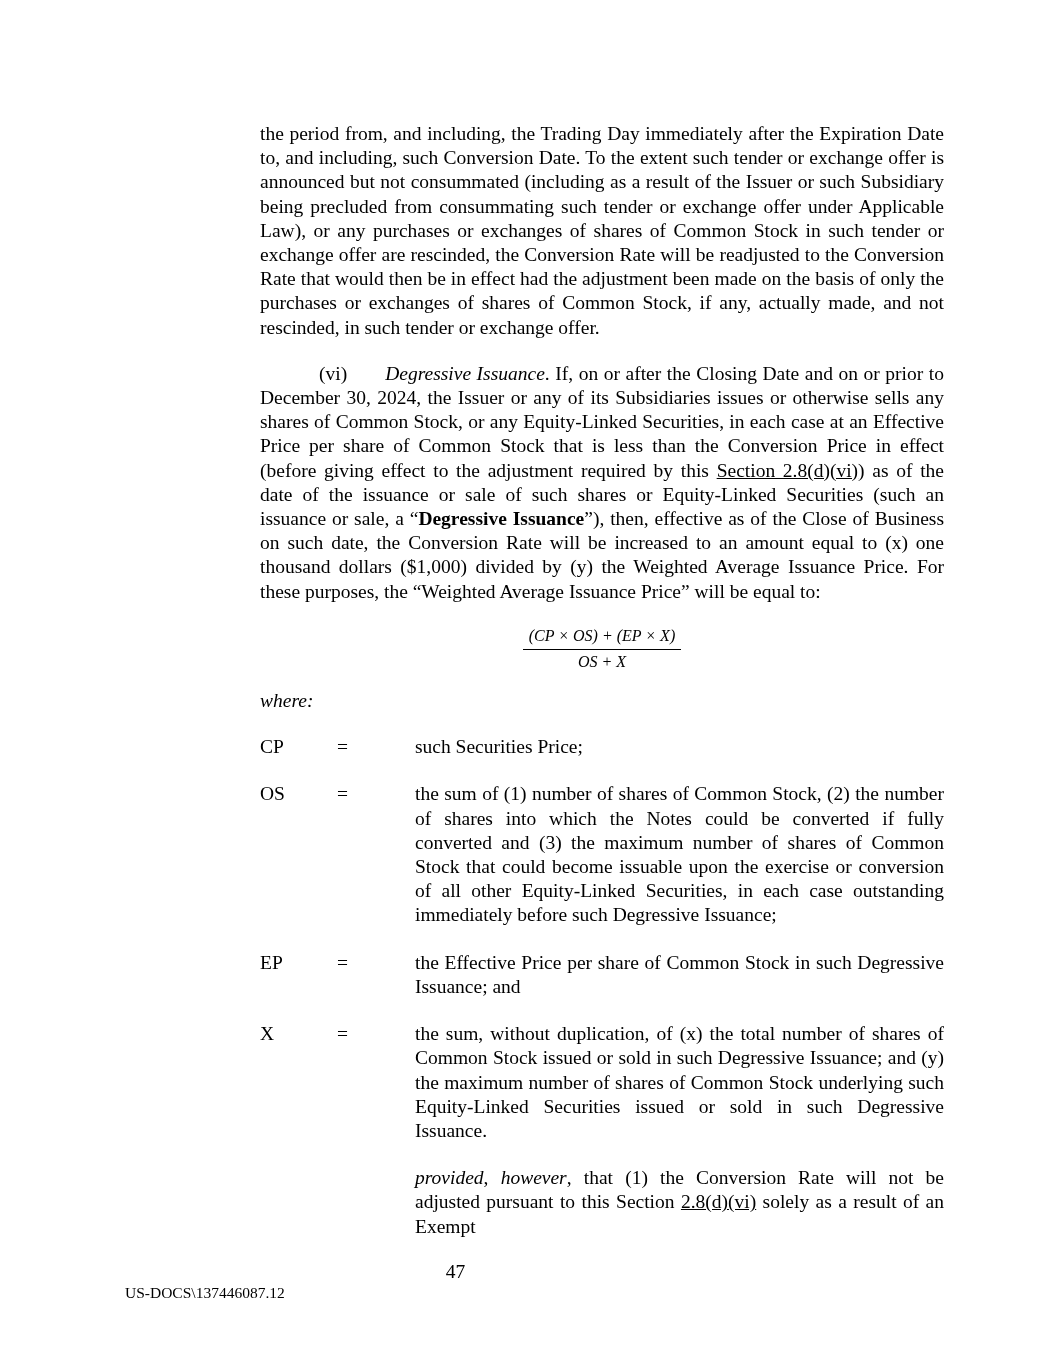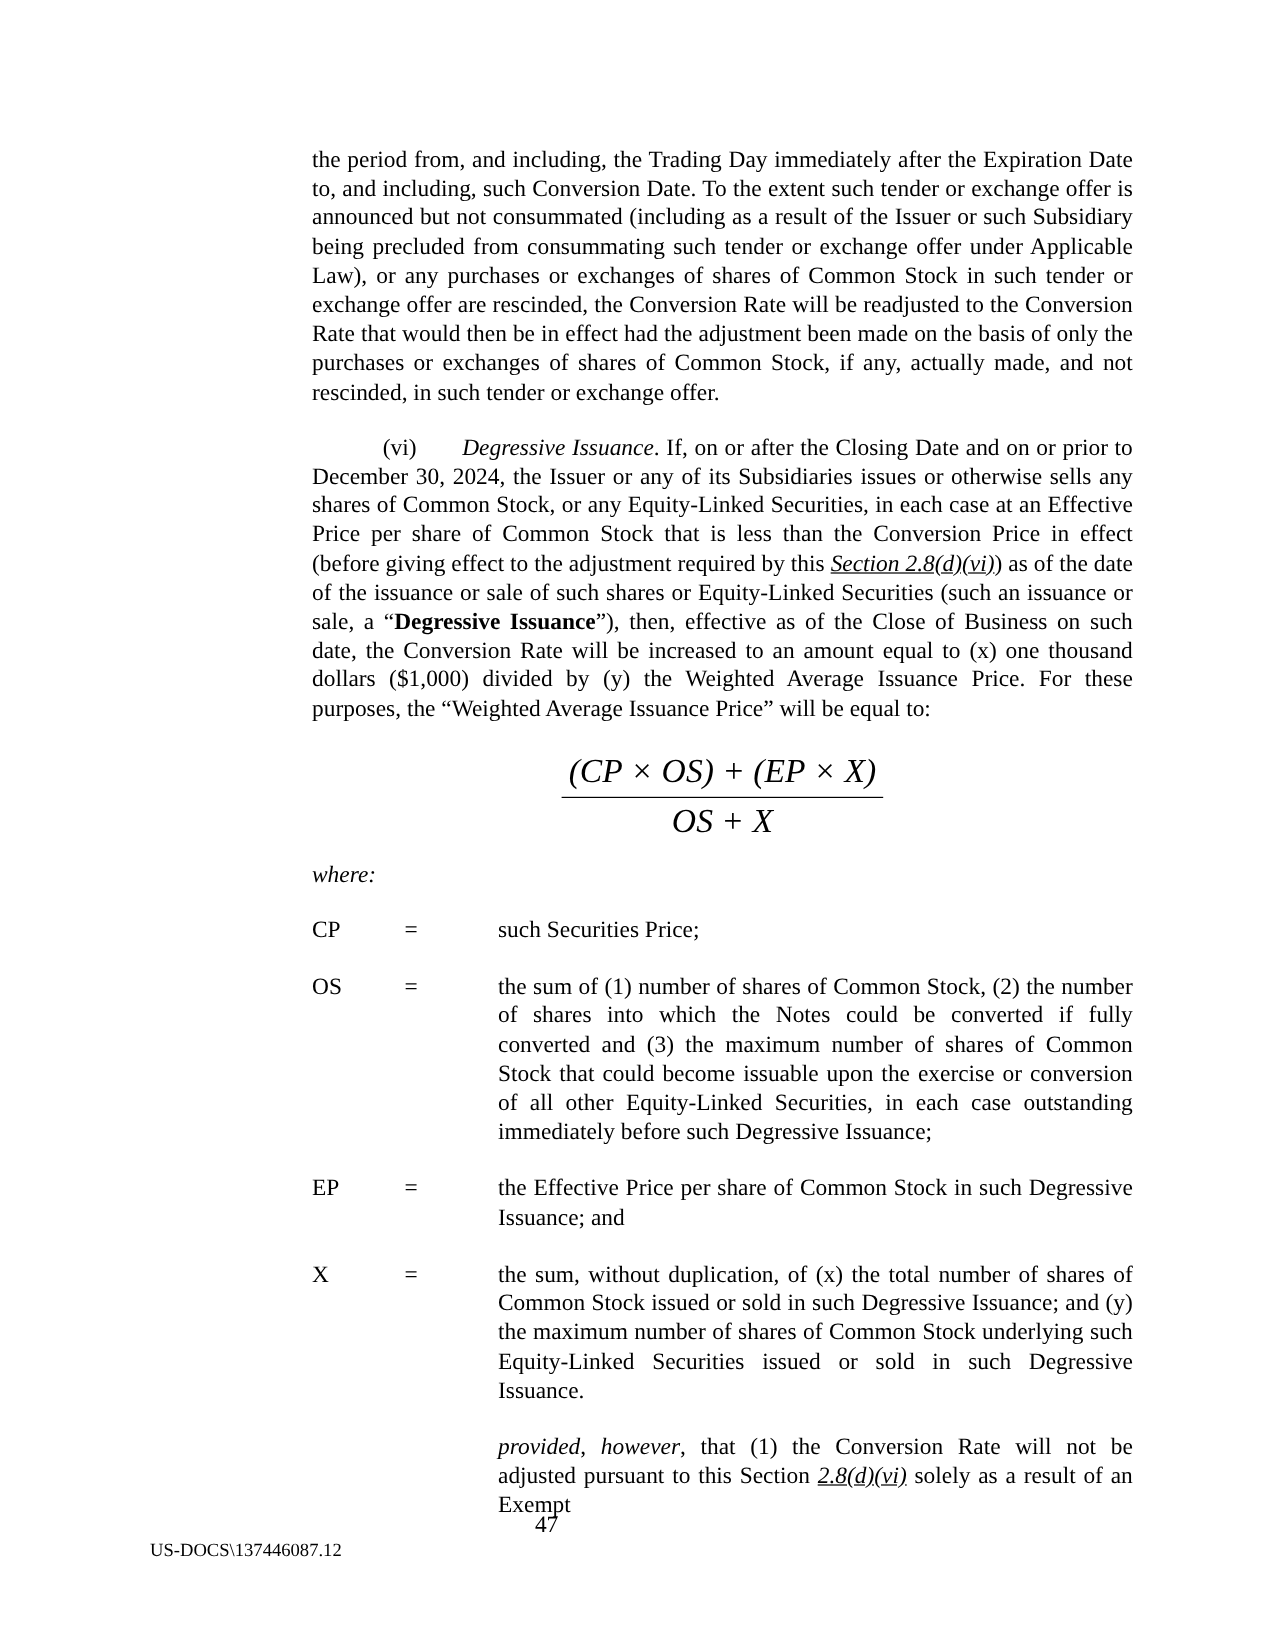--- a/index.html
+++ b/index.html
@@ -14,23 +14,23 @@
   .page { position: absolute; inset: 0; background: #ffffff; }
   .content {
     position: absolute; left: 248px; top: 122px; width: 684px;
     font-size: 19.5px; line-height: 24.2px; margin-left: 12px;
   }
   .par { margin: 0 0 22px 0; text-align: justify; }
   .par-vi { text-indent: 59px; }
   .tab { display: inline-block; width: 38px; }
   .italic { font-style: italic; }
   .bold { font-weight: bold; }
-  .uline { text-decoration: underline; font-style: italic; }
+  .uline { text-decoration: underline; }
   .formula-wrap { text-align: center; margin: 16px 0; }
-  .frac { display: inline-block; font-style: italic; font-size: 28px; line-height: 1.25; }
+  .frac { display: inline-block; font-style: italic; font-size: 16px; line-height: 1.25; }
   .num { display: block; border-bottom: 1.6px solid #000; padding: 0 6px 3px 6px; }
   .den { display: block; padding-top: 2px; }
   .where-par { margin: 0 0 22px 0; text-align: left; font-style: italic; }
   .def-row { display: grid; grid-template-columns: 77px 78px 1fr; margin: 0 0 23px 0; }
   .def-term { }
   .def-text { text-align: justify; }
   .proviso { margin-left: 155px; text-align: justify; }
   .page-number {
     position: absolute; left: 0; top: 1261px; width: 911px;
     text-align: center; font-size: 19.5px;

